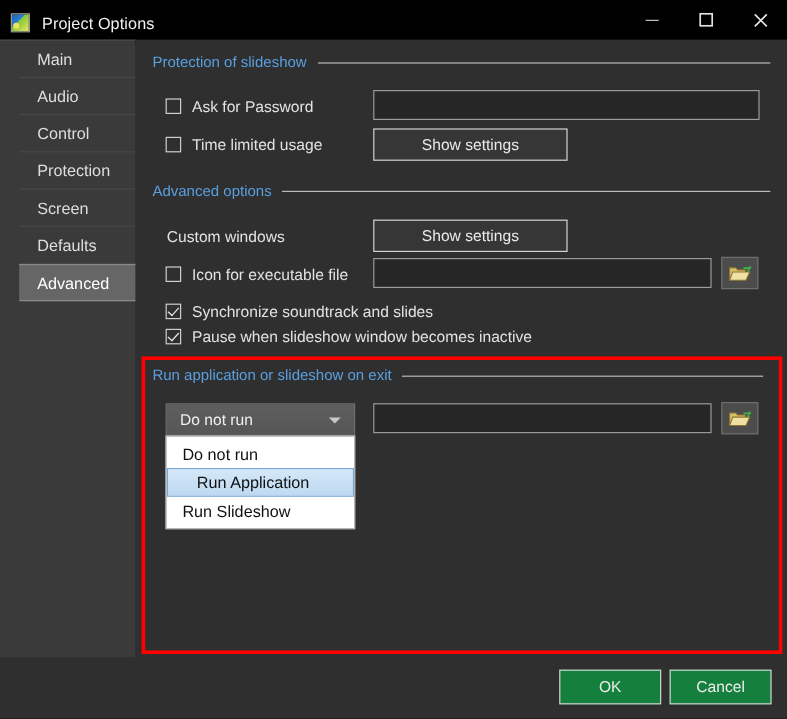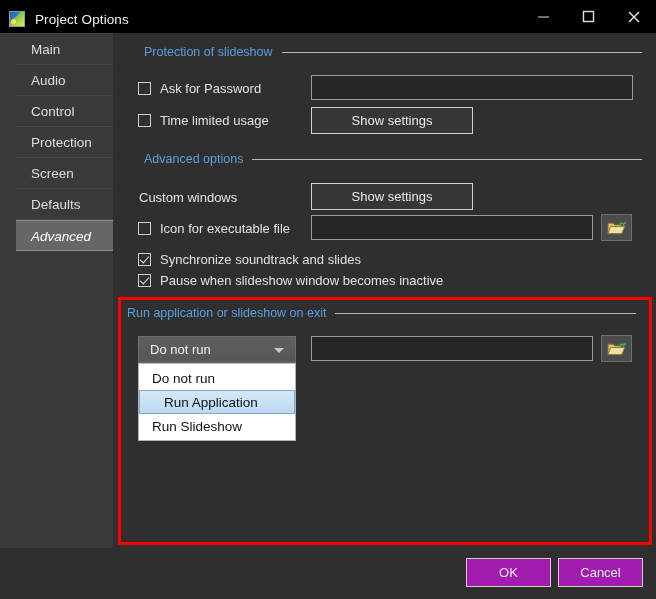--- a/index.html
+++ b/index.html
@@ -83,37 +83,36 @@
     font-size: 13.5px;
     border-bottom: 1px solid #474747;
     box-sizing: border-box;
     margin-left: 16px;
   }
   .side-item.selected {
     background: #666666;
     color: #ffffff;
     border-top: 1px solid #8a8a8a;
     border-bottom: 1px solid #8a8a8a;
-    font-style: italic;
   }
 
   
   .content {
     position: absolute;
     left: 113px; top: 33px;
     width: 543px; height: 515px;
     background: #2f2f2f;
   }
 
   .group-header {
     position: absolute;
     display: flex;
     align-items: center;
     height: 16px;
-    left: 31px;
+    left: 14px;
     right: 14px;
   }
   .group-header .gh-label {
     color: #5a9fe0;
     font-size: 12.5px;
     white-space: nowrap;
   }
   .group-header .gh-line {
     flex: 1;
     height: 1px;
@@ -248,21 +247,21 @@
   .bottombar {
     position: absolute;
     left: 0; top: 548px;
     width: 656px; height: 51px;
     background: #2f2f2f;
   }
   .bbtn {
     position: absolute;
     top: 10px;
     height: 29px;
-    background: #a21caf;
+    background: #15803d;
     border: 1px solid #cfcfcf;
     box-sizing: border-box;
     color: #ededed;
     font-size: 13px;
     display: flex;
     align-items: center;
     justify-content: center;
   }
 </style>
 </head>

